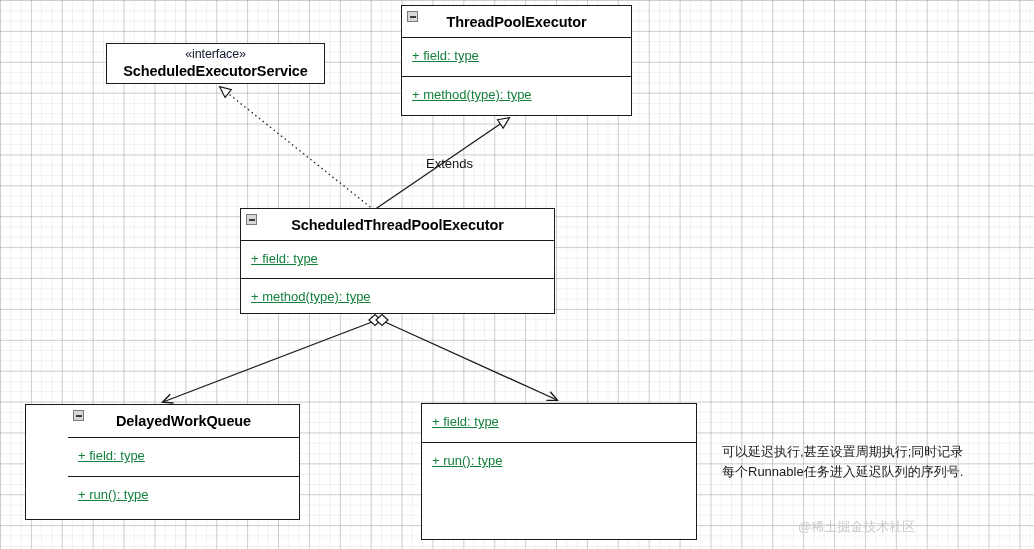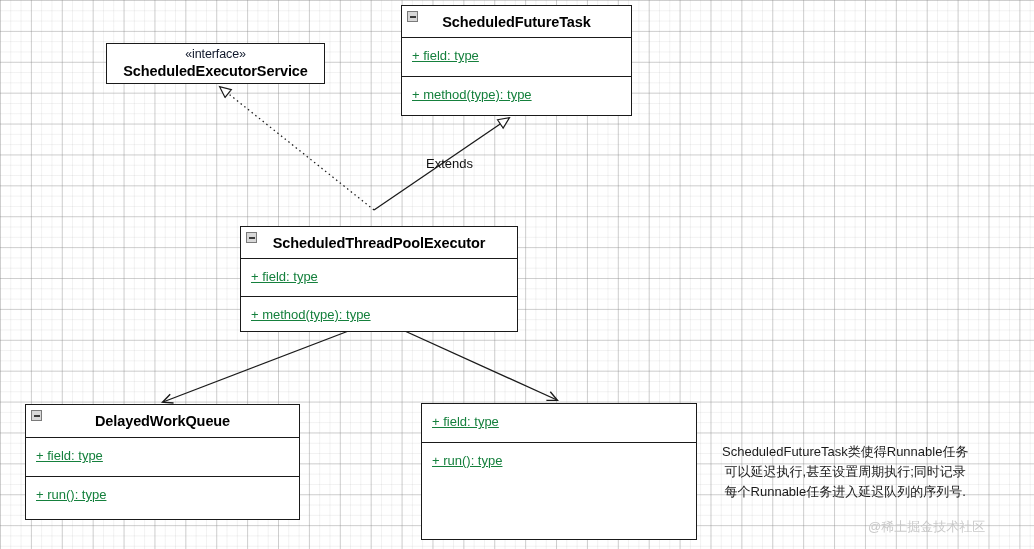--- a/index.html
+++ b/index.html
@@ -156,51 +156,51 @@
     </g>
 
     <g>
       <line x1="385" y1="322" x2="557" y2="400" stroke="#1a1a1a" stroke-width="1.3" marker-end="url(#openArrow)"></line>
     </g>
   </svg>
 
   <div class="uml-box" style="left:401px; top:5px; width:231px; height:111px;">
     <div class="uml-header" style="height:32px;">
       <span class="minus-icon"></span>
-      <span>ScheduledFutureTask</span>
+      <span>ThreadPoolExecutor</span>
     </div>
     <div class="uml-section" style="height:38px;">
       <span>+ field: type</span>
     </div>
     <div class="uml-section divided" style="height:39px;">
       <span>+ method(type): type</span>
     </div>
   </div>
 
   <div class="uml-box" style="left:106px; top:43px; width:219px; height:41px;">
     <div class="uml-header tall" style="height:100%;">
       <span class="stereotype">«interface»</span>
       <span>ScheduledExecutorService</span>
     </div>
   </div>
 
-  <div class="uml-box" style="left:240px; top:226px; width:278px; height:106px;">
+  <div class="uml-box" style="left:240px; top:208px; width:315px; height:106px;">
     <div class="uml-header" style="height:32px;">
       <span class="minus-icon"></span>
       <span>ScheduledThreadPoolExecutor</span>
     </div>
     <div class="uml-section" style="height:37px;">
       <span>+ field: type</span>
     </div>
     <div class="uml-section divided" style="height:35px;">
       <span>+ method(type): type</span>
     </div>
   </div>
 
-  <div class="uml-box" style="left:25px; top:404px; width:275px; height:116px;">
+  <div class="uml-box" style="left:25px; top:404px; width:275px; height:116px;padding-left:42px;">
     <div class="uml-header" style="height:33px;">
       <span class="minus-icon"></span>
       <span>DelayedWorkQueue</span>
     </div>
     <div class="uml-section" style="height:38px;">
       <span>+ field: type</span>
     </div>
     <div class="uml-section divided" style="height:43px;">
       <span>+ run(): type</span>
     </div>
@@ -211,20 +211,19 @@
       <span>+ field: type</span>
     </div>
     <div class="uml-section divided" style="height:64px;">
       <div>+ run(): type</div>
     </div>
   </div>
 
   <div class="edge-label" style="left:426px; top:156px;">Extends</div>
 
   <div class="note-text" style="left:722px; top:442px;">
-    <div>ScheduledFutureTask类使得Runnable任务</div>
     <div>可以延迟执行,甚至设置周期执行;同时记录</div>
     <div>每个Runnable任务进入延迟队列的序列号.</div>
   </div>
 
-  <div class="watermark" style="left:868px; top:518px;">@稀土掘金技术社区</div>
+  <div class="watermark" style="left:798px; top:518px;">@稀土掘金技术社区</div>
 
 </div>
 
 </body></html>

